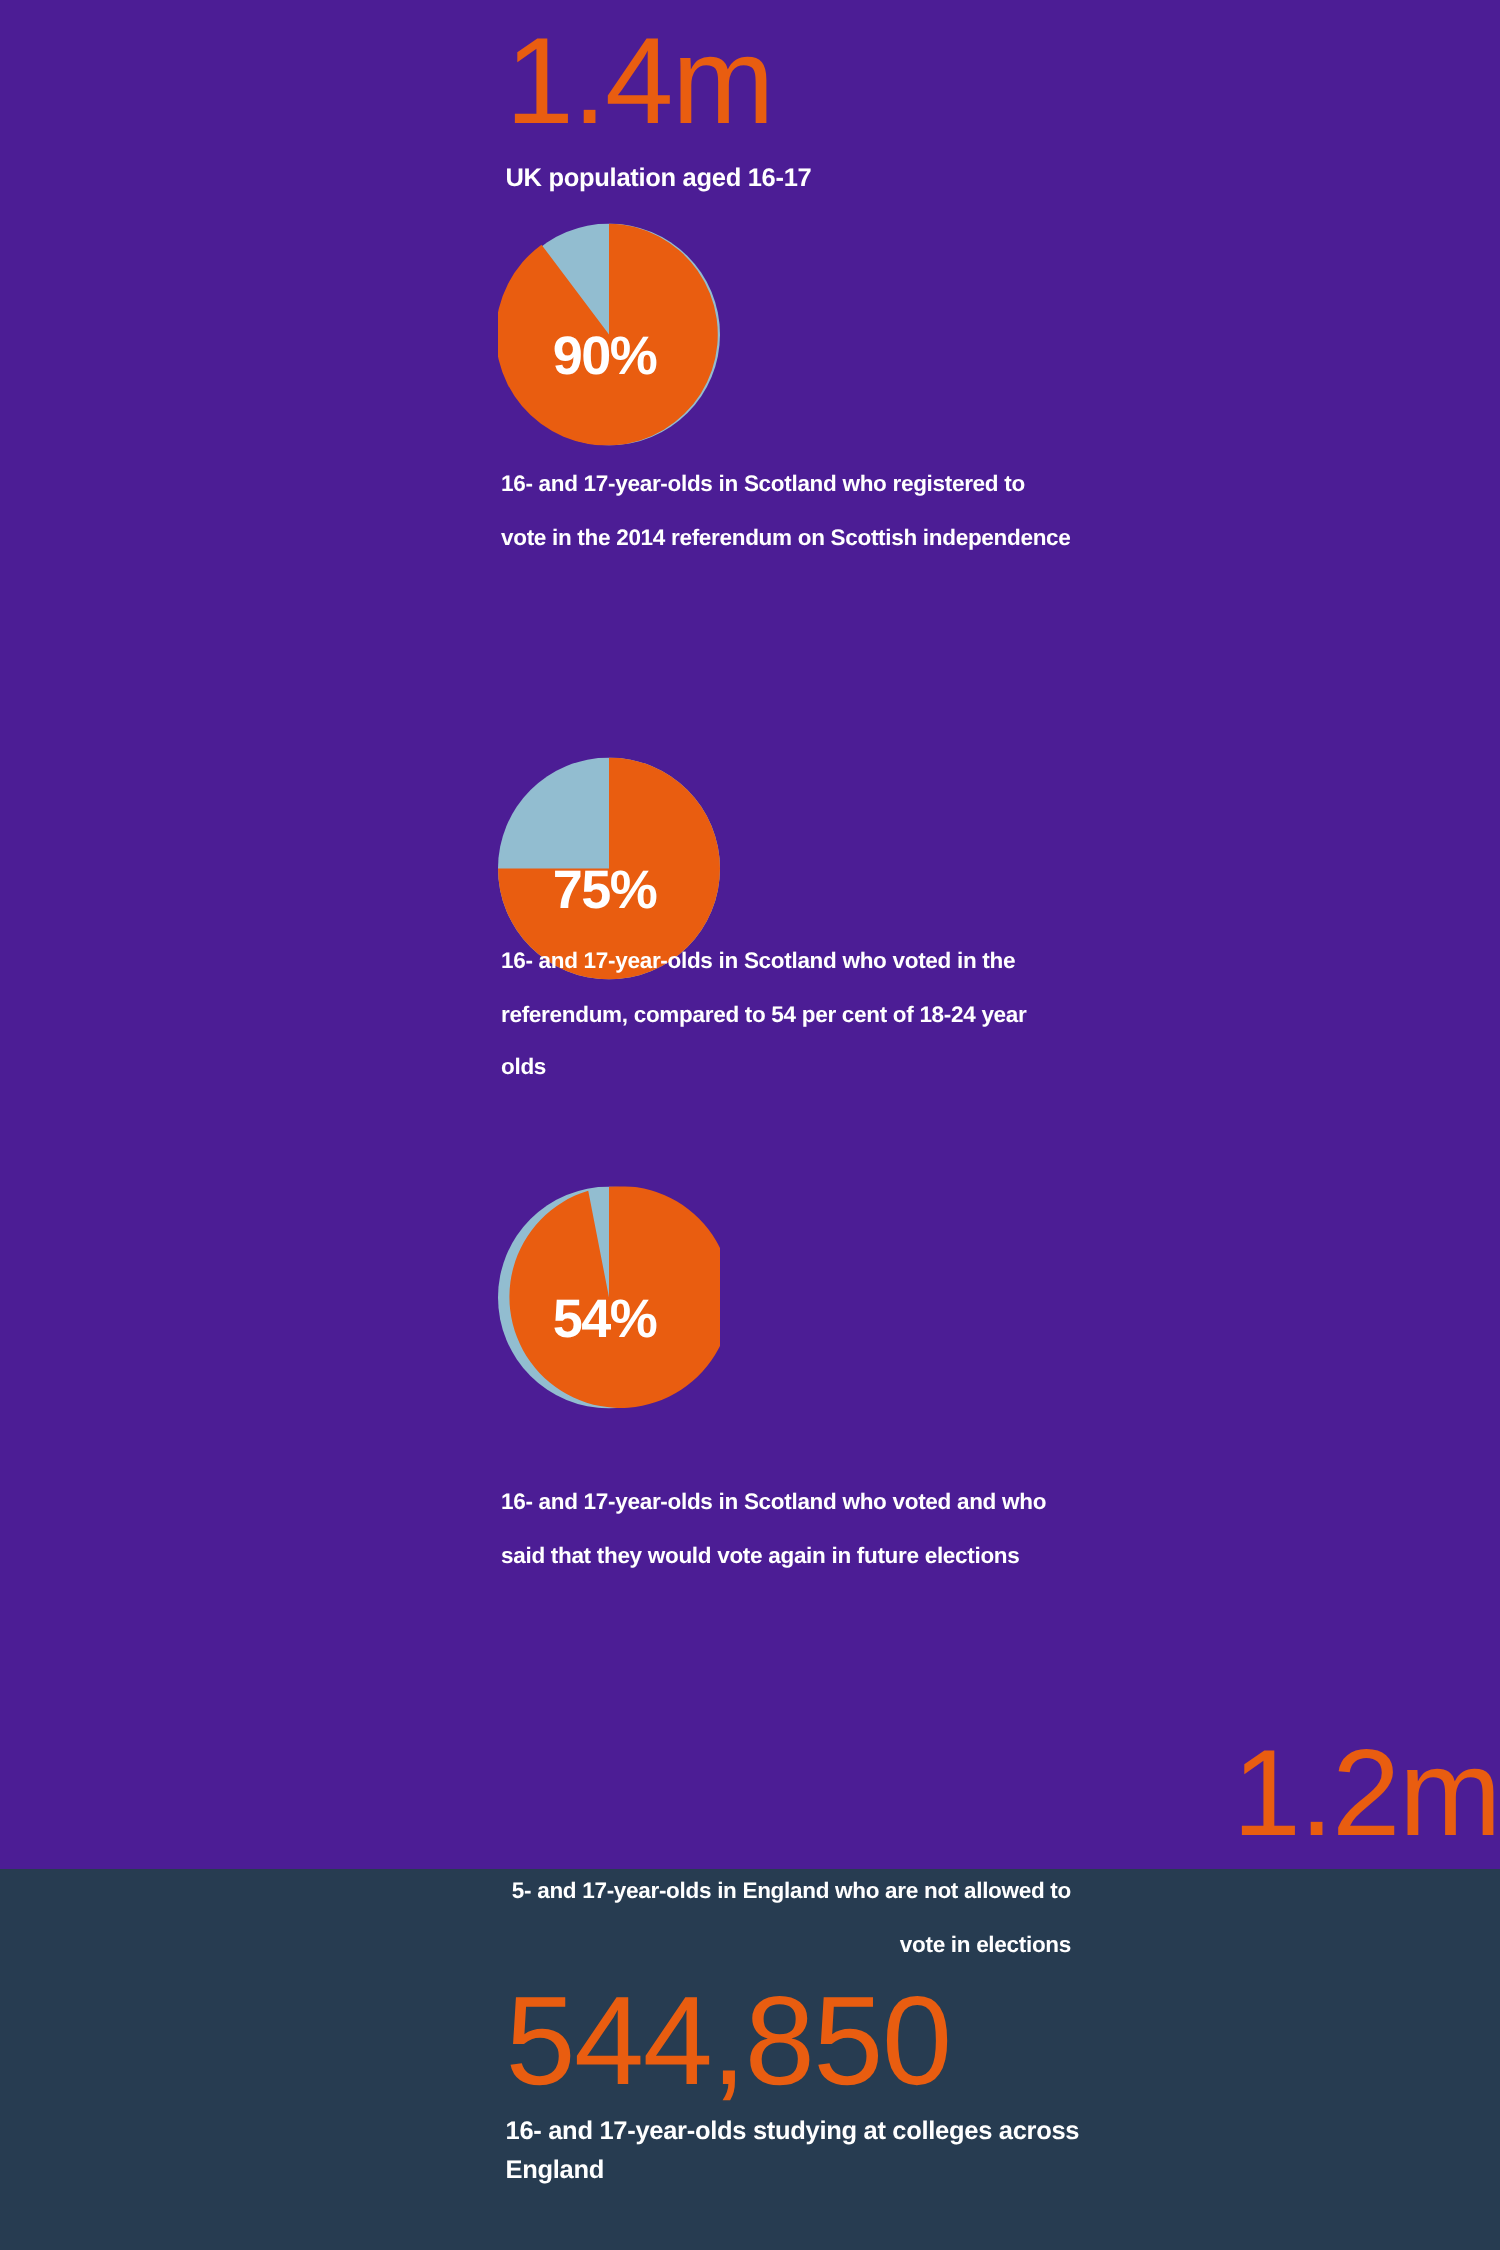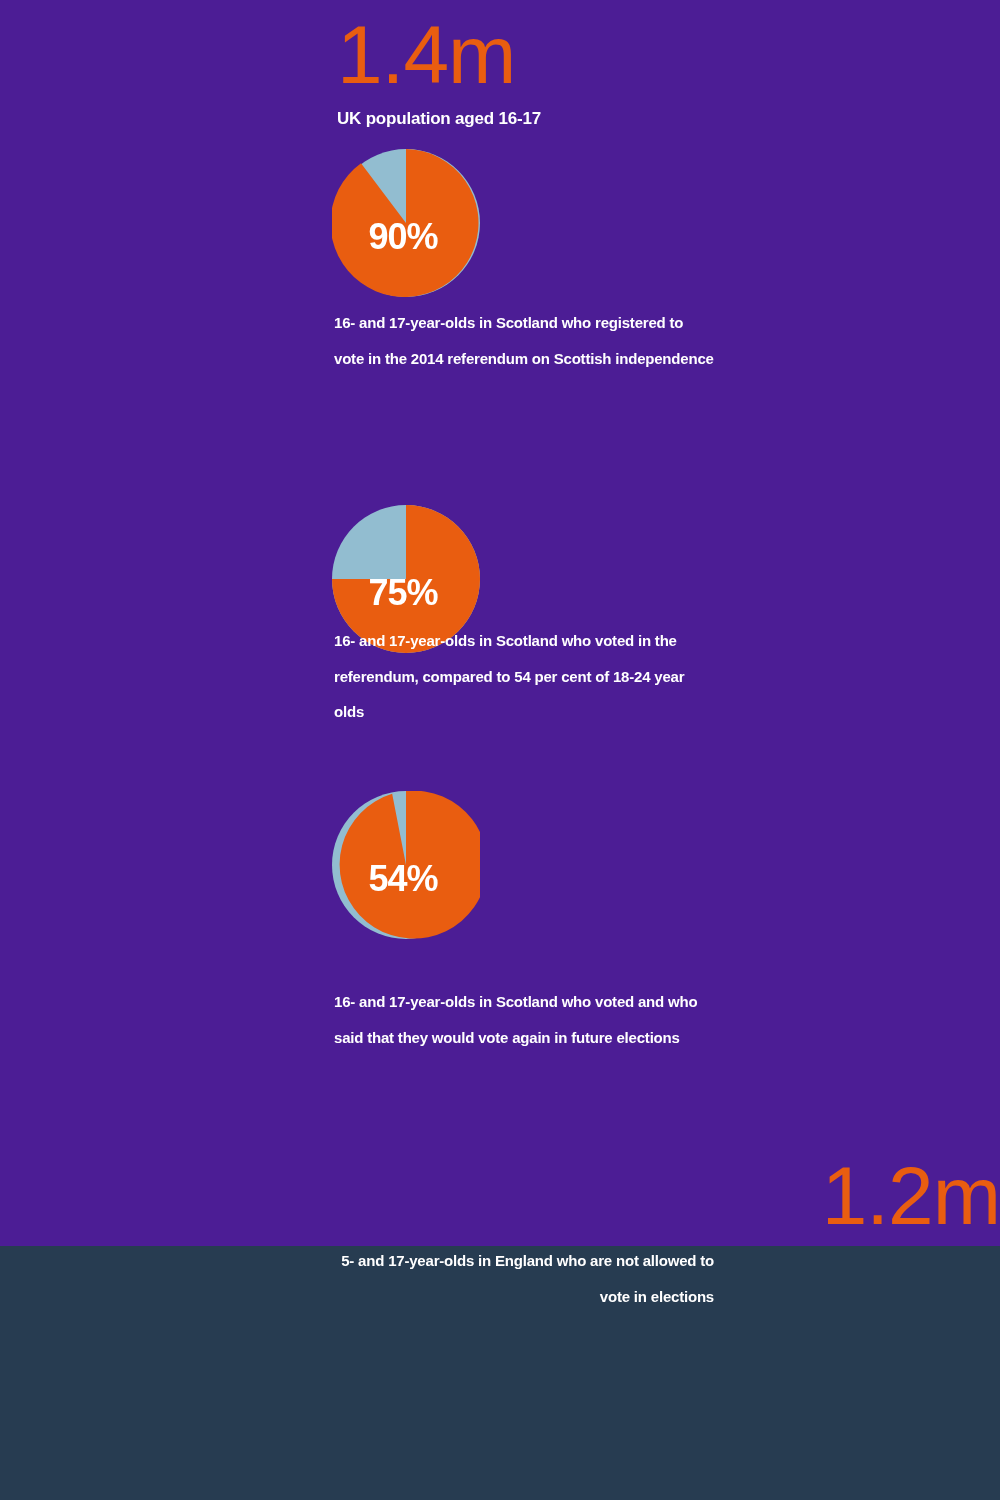--- a/index.html
+++ b/index.html
@@ -134,14 +134,18 @@
   </div>
   <div class="block" style="top:984px;">
     <div class="caption">16- and 17-year-olds in Scotland who voted and who said that they would vote again in future elections</div>
   </div>
 
   <div class="block" style="top:1155px;text-align:right;">
     <div class="big-number">1.2m</div>
     <div class="caption" style="margin-top:6px;">5- and 17-year-olds in England who are not allowed to vote in elections</div>
   </div>
 
+  <div class="block" style="top:1318px;">
+    <div class="big-number wide">544,850</div>
+    <div class="caption inline" style="margin-top:6px; width:430px;">16- and 17-year-olds studying at colleges across England</div>
+  </div>
 
 </div>
 
 </body></html>

